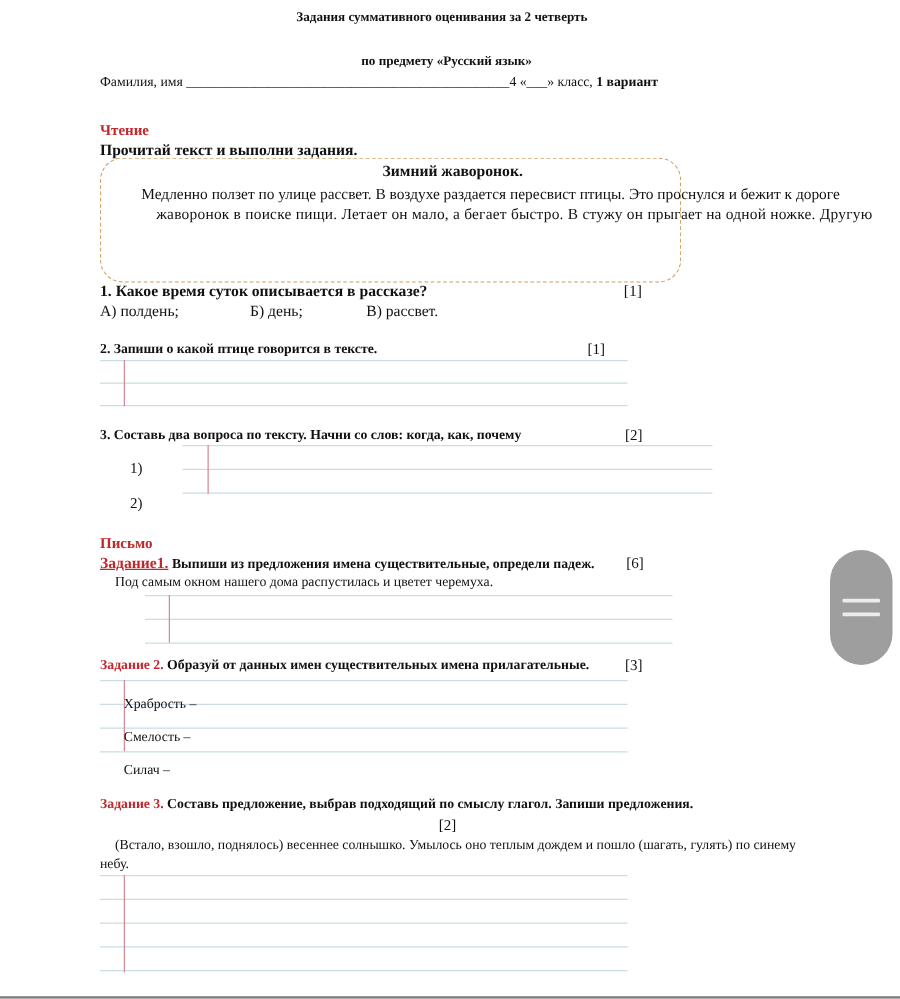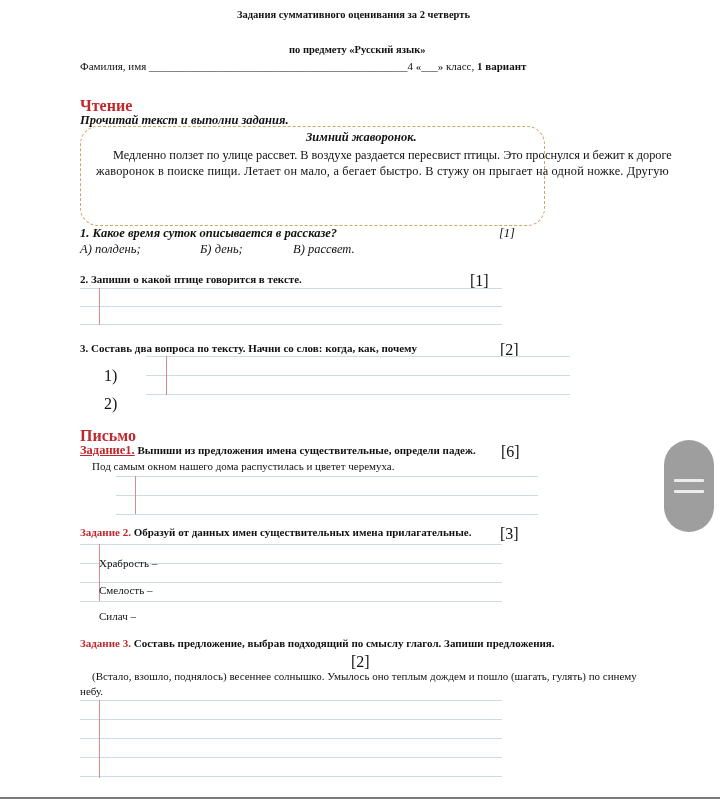--- a/index.html
+++ b/index.html
@@ -2,22 +2,22 @@
 <html><head>
 <meta charset="utf-8">
 <style>
   html, body { margin:0; padding:0; }
   body { width:720px; height:799px; background:#ffffff; position:relative; overflow:hidden;
          font-family:"Liberation Serif", "DejaVu Serif", serif; color:#111; }
   .abs { position:absolute; white-space:nowrap; }
   .b { font-weight:bold; }
   .red { color:#c0282d; }
   .t11 { font-size:11px; }
-  .t12 { font-size:16px; }
-  .t13 { font-size:12.5px;font-style:italic; }
+  .t12 { font-size:12px; }
+  .t13 { font-size:12.5px; }
   .hdr { font-size:10.5px; font-weight:bold; }
   .line { position:absolute; height:1px; background:#c9dde3; }
   .margin { position:absolute; width:1px; background:#d78a92; }
   .dashbox { position:absolute; border:1px dashed #d0a46a; border-radius:18px; }
   .para { position:absolute; font-size:12.3px; line-height:16px; text-align:justify; }
   .scroll-handle { position:absolute; left:664px; top:440px; width:50px; height:92px;
                    background:#9e9e9e; border-radius:25px; cursor:grab; }
   .scroll-handle .bar { position:absolute; left:10px; width:30px; height:3px; background:#ececec; border-radius:1px; }
   .bottom-bar { position:absolute; left:0; top:797px; width:720px; height:2px; background:#7a7a7a; }
 </style>
@@ -32,21 +32,21 @@
   <span class="b">1 вариант</span>
 </div>
 
 <div class="abs b red t12" style="left:80px; top:97px;">Чтение</div>
 <div class="abs b t13" style="left:80px; top:113px;">Прочитай текст и выполни задания.</div>
 
 <div class="dashbox" style="left:80px; top:126px; width:463px; height:98px;"></div>
 <div class="abs b t13" style="left:306px; top:130px;">Зимний жаворонок.</div>
 <div class="para" style="left:96px; top:147px; width:560px;">
   <div style="text-indent:17px; white-space:nowrap;">Медленно ползет по улице рассвет. В воздухе раздается пересвист птицы. Это проснулся и бежит к дороге</div>
-  <div style="white-space:nowrap; letter-spacing:0.2px;">жаворонок в поиске пищи. Летает он мало, а бегает быстро. В стужу он прыгает на одной ножке. Другую</div>
+  <div style="white-space:nowrap; letter-spacing:0.2px;margin-left:29px;">жаворонок в поиске пищи. Летает он мало, а бегает быстро. В стужу он прыгает на одной ножке. Другую</div>
 </div>
 
 <div class="abs b t13" style="left:80px; top:226px;">1. Какое время суток описывается в рассказе?</div>
 <div class="abs t13" style="left:499px; top:226px;">[1]</div>
 <div class="abs t13" style="left:80px; top:242px;">А) полдень;</div>
 <div class="abs t13" style="left:200px; top:242px;">Б) день;</div>
 <div class="abs t13" style="left:293px; top:242px;">В) рассвет.</div>
 
 <div class="abs b t11" style="left:80px; top:273px;">2. Запиши о какой птице говорится в тексте.</div>
 <div class="abs t12" style="left:470px; top:272px;">[1]</div>

